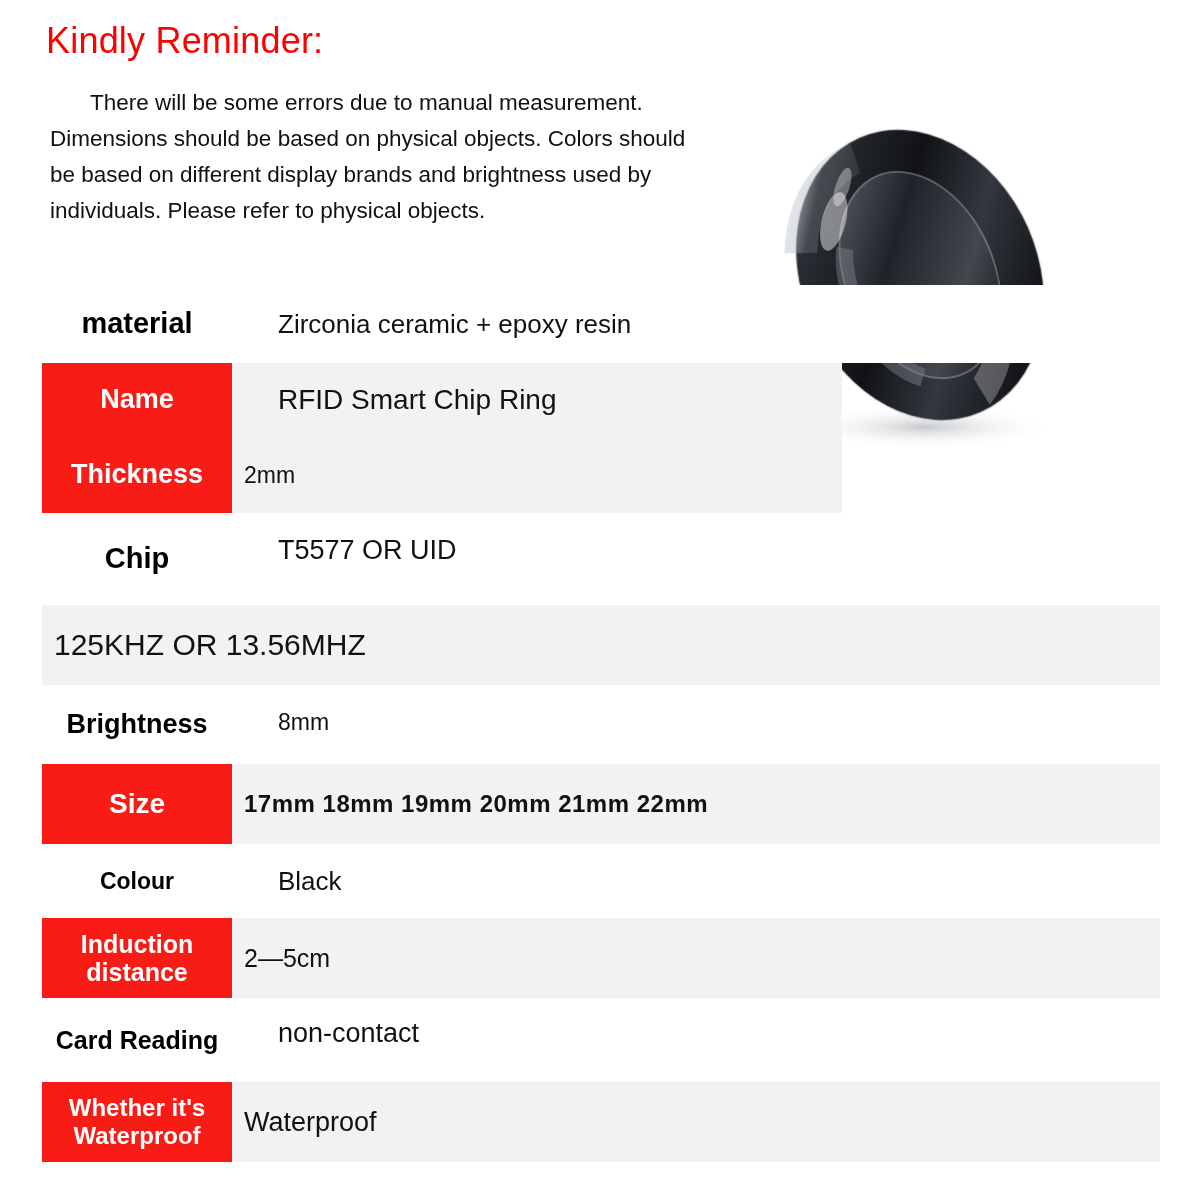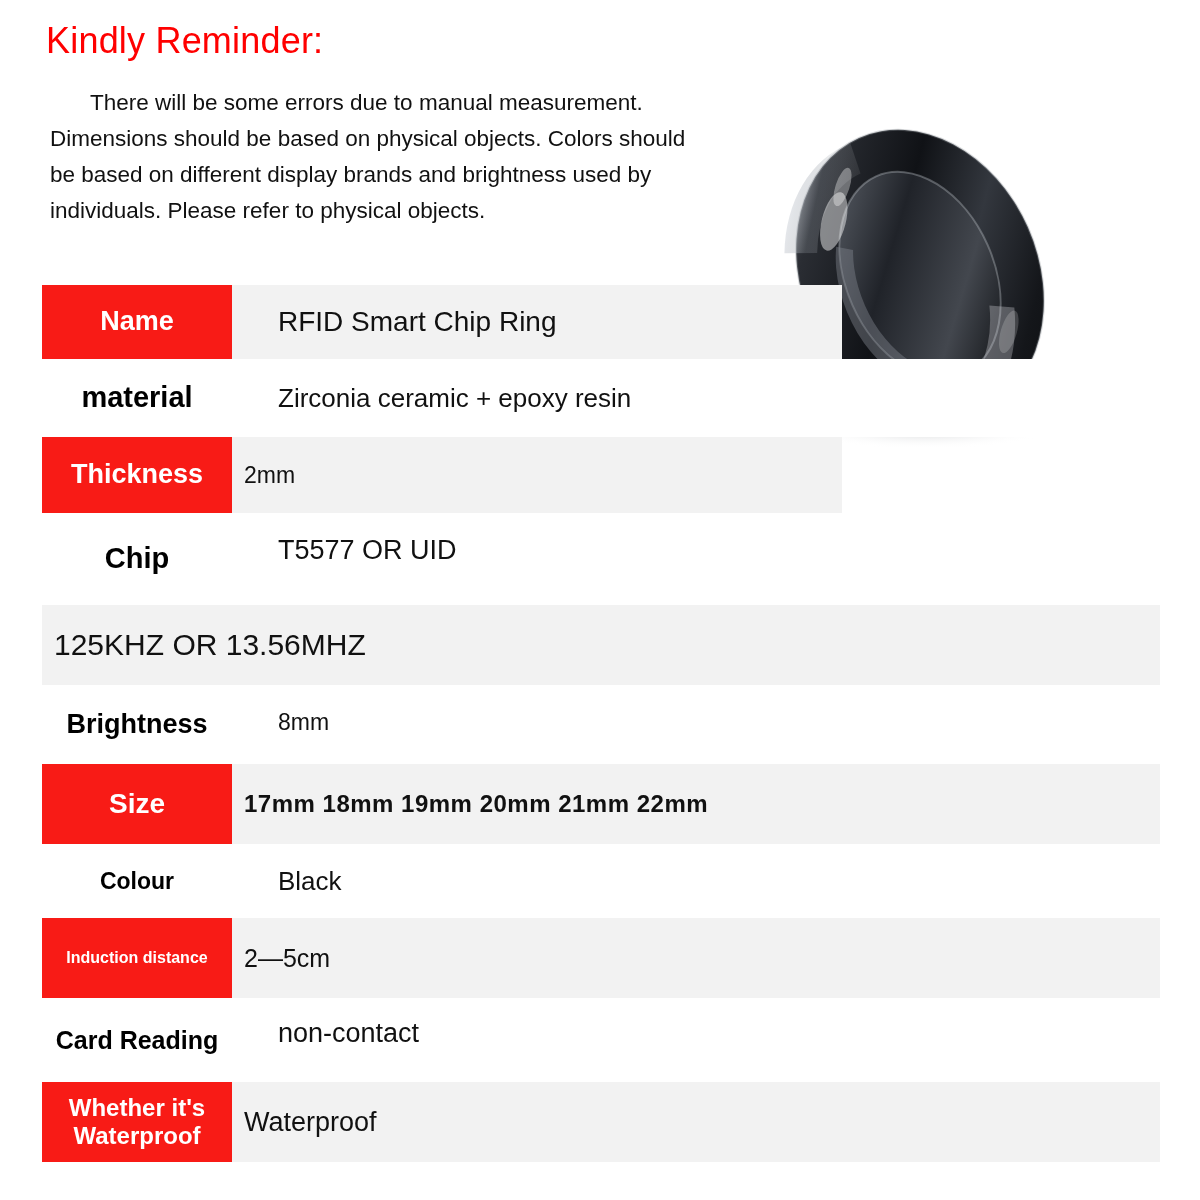--- a/index.html
+++ b/index.html
@@ -130,21 +130,21 @@
   .r-size .lbl { font-size: 28px; }
   .r-size .val { font-size: 24px; font-weight: bold; letter-spacing: 0.5px; }
 
   .r-colour .label-cell { height: 74px; }
   .r-colour .value-cell { height: 74px; }
   .r-colour .lbl { font-size: 23px; }
   .r-colour .val { font-size: 26px; }
 
   .r-induction .label-cell { height: 80px; }
   .r-induction .value-cell { height: 80px; }
-  .r-induction .lbl { font-size: 16px; line-height: 1.12; }
+  .r-induction .lbl { font-size: 25px; line-height: 1.12; }
   .r-induction .val { font-size: 25px; }
 
   .r-cardreading .label-cell { height: 84px; }
   .r-cardreading .value-cell { height: 70px; }
   .r-cardreading .lbl { font-size: 25px; }
   .r-cardreading .val { font-size: 27px; }
 
   .r-waterproof .label-cell { height: 80px; }
   .r-waterproof .value-cell { height: 80px; }
   .r-waterproof .lbl { font-size: 24px; line-height: 1.15; }
@@ -203,35 +203,35 @@
         <ellipse cx="150" cy="68" rx="20" ry="7" transform="rotate(-48 150 68)" fill="#ffffff" opacity="0.35"></ellipse>
         <ellipse cx="243" cy="268" rx="22" ry="8" transform="rotate(-50 243 268)" fill="#ffffff" opacity="0.18"></ellipse>
 
         <path d="M 120 120 A 74 108 0 0 0 140 282 L 152 268 A 62 96 0 0 1 134 130 Z" fill="#7e838b" opacity="0.45"></path>
       </g>
     </svg>
   </div>
 
   <div class="spec-table">
 
+    <div class="spec-row row-plain r-material">
+      <div class="label-cell">
+          <span class="lbl">material</span>
+        </div>
+      <div class="value-cell">
+          <span class="val">Zirconia ceramic + epoxy resin</span>
+        </div>
+    </div>
+
     <div class="spec-row row-red r-name">
       <div class="label-cell">
           <span class="lbl">Name</span>
         </div>
       <div class="value-cell">
           <span class="val">RFID Smart Chip Ring</span>
-        </div>
-    </div>
-
-    <div class="spec-row row-plain r-material">
-      <div class="label-cell">
-          <span class="lbl">material</span>
-        </div>
-      <div class="value-cell">
-          <span class="val">Zirconia ceramic + epoxy resin</span>
         </div>
     </div>
 
     <div class="spec-row row-red r-thickness">
       <div class="label-cell">
           <span class="lbl">Thickness</span>
         </div>
       <div class="value-cell">
           <span class="val">2mm</span>
         </div>

